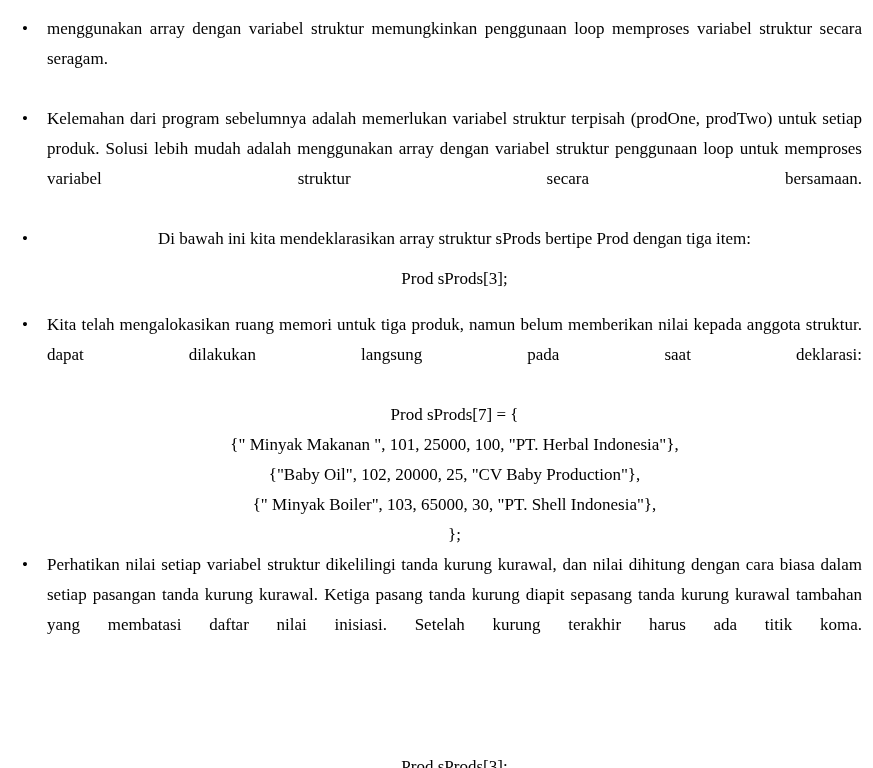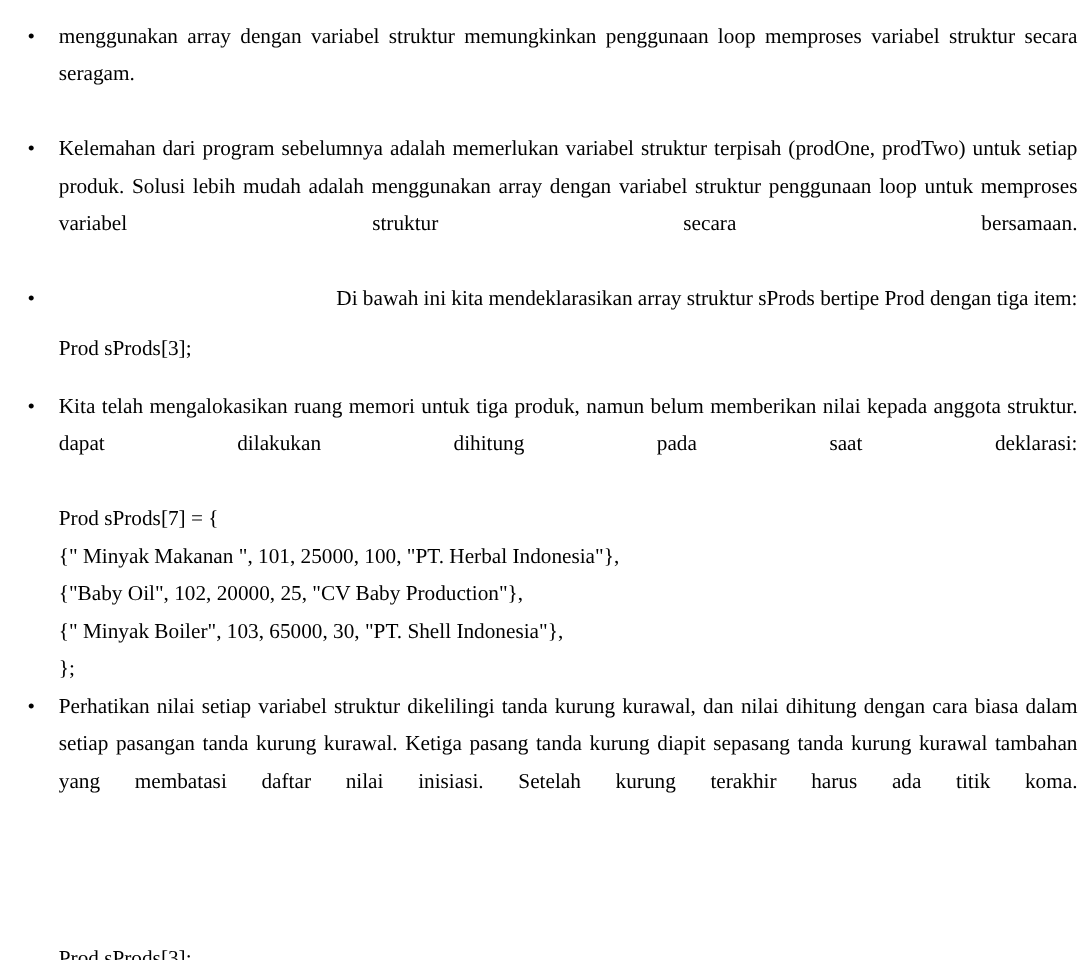--- a/index.html
+++ b/index.html
@@ -58,35 +58,35 @@
 
   .para {
     font-size: 17px;
     line-height: 30px;
     text-align: justify;
     text-justify: inter-word;
     margin: 0;
     hyphens: none;
   }
   .para.nojustify {
-    text-align: right;
+    text-align: center;
   }
 
   
   .para::after {
     content: "";
     display: inline-block;
     width: 100%;
   }
   .para.nojustify::after { display: none; }
 
   .code-line {
     font-size: 17px;
     line-height: 30px;
-    text-align: left;
+    text-align: center;
     margin: 0;
     white-space: pre;
   }
 
   .gap-sm { height: 10px; }
   .gap-md { height: 16px; }
 
   
   .clipped {
     position: absolute;
@@ -125,21 +125,21 @@
     <div class="gap-sm"></div>
 
     <div class="block">
       <p class="code-line">Prod sProds[3];</p>
     </div>
 
     <div class="gap-md"></div>
 
     <div class="block">
       <span class="bullet"></span>
-      <p class="para">Kita telah mengalokasikan ruang memori untuk tiga produk, namun belum memberikan nilai kepada anggota struktur. dapat dilakukan dihitung pada saat deklarasi:</p>
+      <p class="para">Kita telah mengalokasikan ruang memori untuk tiga produk, namun belum memberikan nilai kepada anggota struktur. dapat dilakukan langsung pada saat deklarasi:</p>
     </div>
 
     <div class="block">
       <p class="code-line">Prod sProds[7] = {</p>
       <p class="code-line">{" Minyak Makanan ", 101, 25000, 100, "PT. Herbal Indonesia"},</p>
       <p class="code-line">{"Baby Oil", 102, 20000, 25, "CV Baby Production"},</p>
       <p class="code-line">{" Minyak Boiler", 103, 65000, 30, "PT. Shell Indonesia"},</p>
       <p class="code-line">};</p>
     </div>
 

